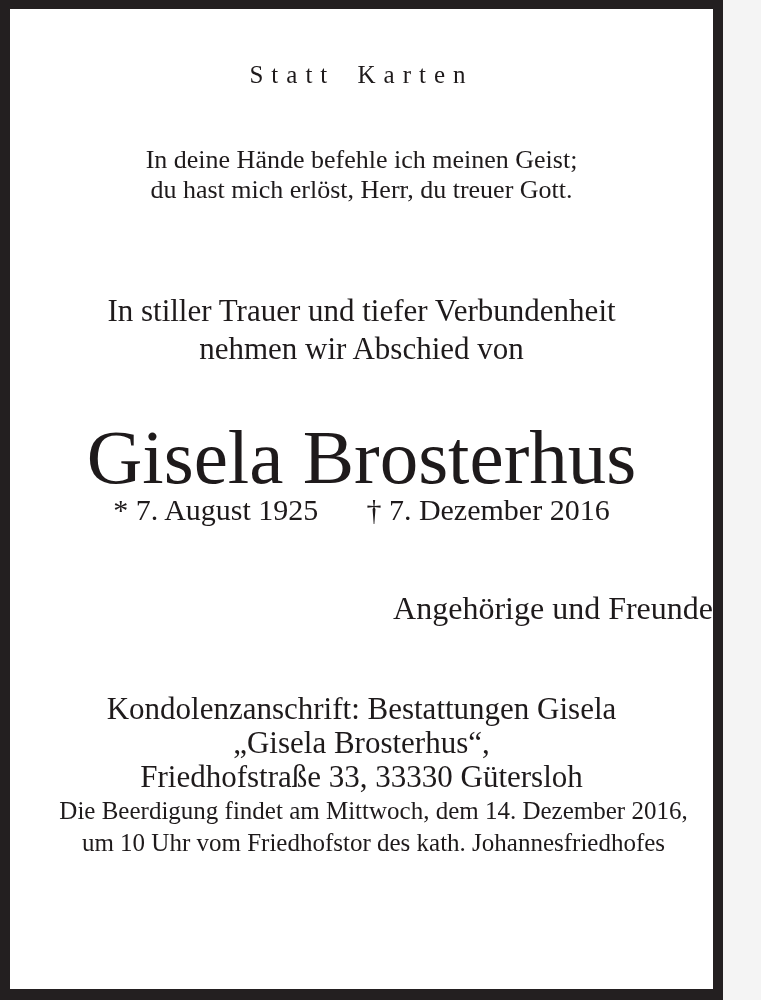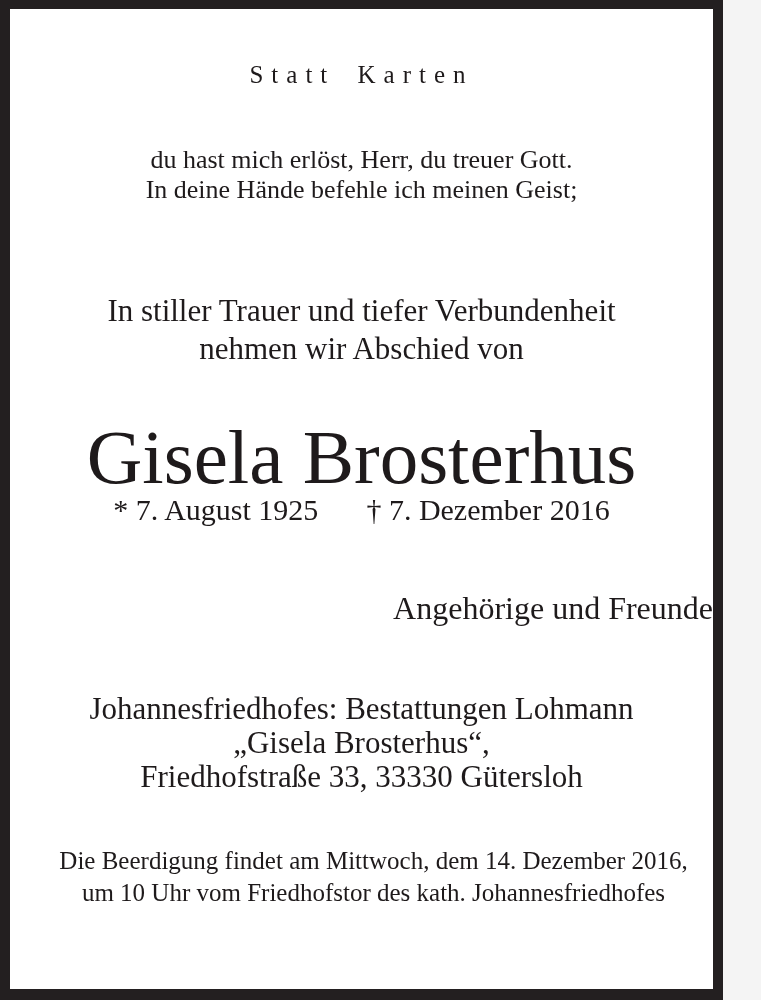--- a/index.html
+++ b/index.html
@@ -73,55 +73,55 @@
     font-size: 32px;
     line-height: 38px;
     text-align: right;
   }
   .condolence {
     top: 683px;
     font-size: 31px;
     line-height: 34px;
   }
   .funeral {
-    top: 836px;
+    top: 786px;
     font-size: 25px;
     line-height: 32px;
     padding-left: 24px;
   }
 </style>
 </head>
 <body>
 
 <div class="notice">
 
   <div class="block header">Statt Karten</div>
 
   <div class="block quote">
+    <div>In deine Hände befehle ich meinen Geist;</div>
     <div>du hast mich erlöst, Herr, du treuer Gott.</div>
-    <div>In deine Hände befehle ich meinen Geist;</div>
   </div>
 
 
   <div class="block intro">
     <div>In stiller Trauer und tiefer Verbundenheit</div>
     <div>nehmen wir Abschied von</div>
   </div>
 
   <div class="block name">Gisela Brosterhus</div>
 
   <div class="block dates">
     <span>* 7. August 1925</span>
     <span>† 7. Dezember 2016</span>
   </div>
 
   <div class="block mourners">Angehörige und Freunde</div>
 
   <div class="block condolence">
-    <div>Johannesfriedhofes: Bestattungen Lohmann</div>
+    <div>Kondolenzanschrift: Bestattungen Gisela</div>
     <div>„Gisela Brosterhus“,</div>
     <div>Friedhofstraße 33, 33330 Gütersloh</div>
   </div>
 
   <div class="block funeral">
     <div>Die Beerdigung findet am Mittwoch, dem 14. Dezember 2016,</div>
     <div>um 10 Uhr vom Friedhofstor des kath. Johannesfriedhofes</div>
   </div>
 
 </div>

